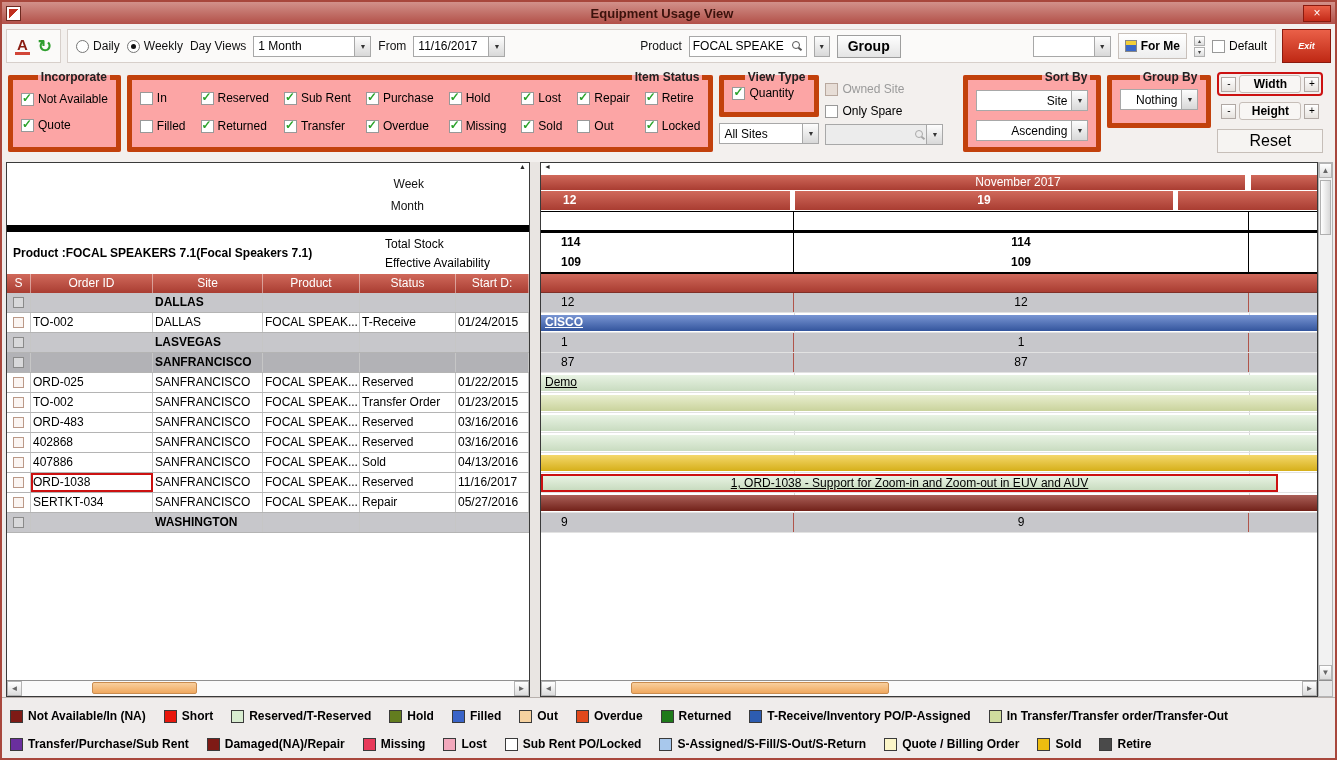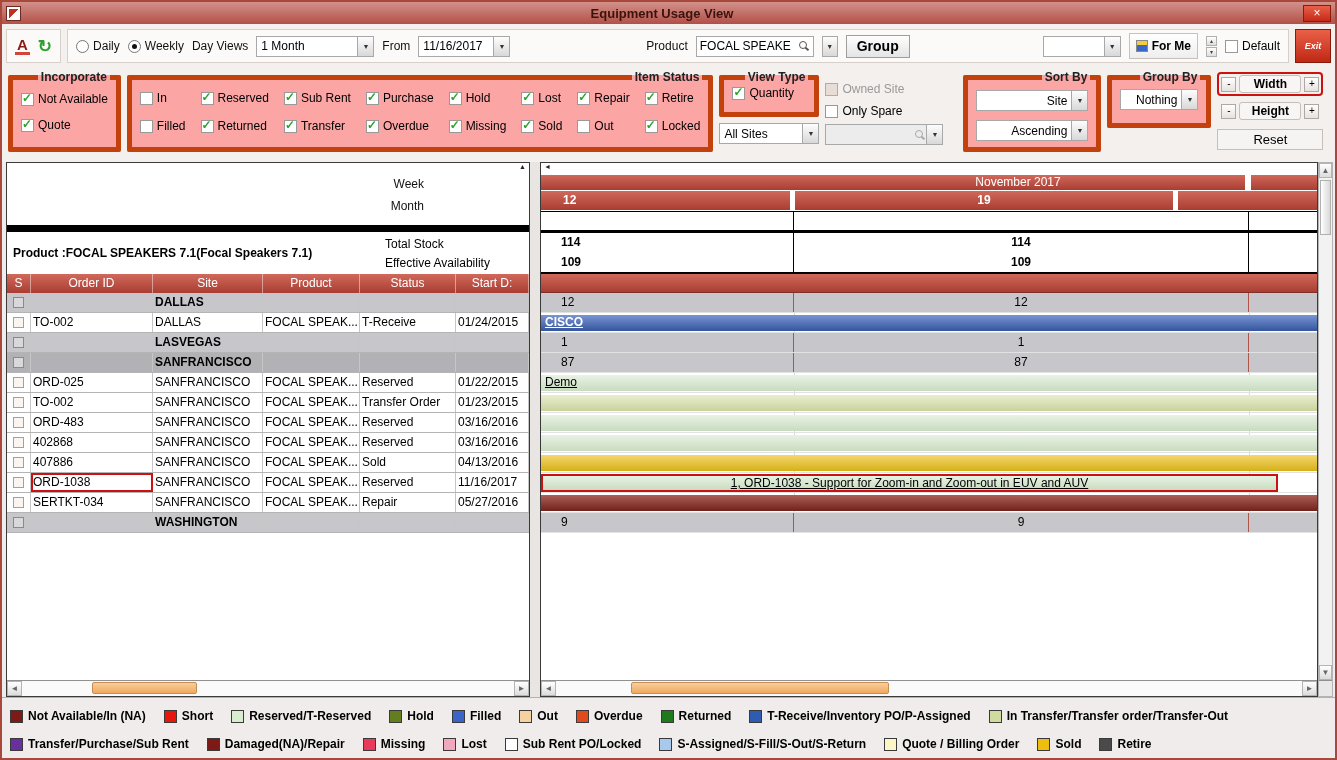--- a/index.html
+++ b/index.html
@@ -7,21 +7,21 @@
 .window{width:1337px;height:760px;border:2px solid #a8473c;background:#f0eeec;display:flex;flex-direction:column;overflow:hidden;}
 
 .titlebar{height:22px;flex:none;background:linear-gradient(#d2918a,#b25048);display:flex;align-items:center;padding:0 4px;gap:4px;}
 .app-icon{width:15px;height:15px;background:#fff;border:1px solid #6e2a20;position:relative;flex:none;}
 .app-icon::after{content:"";position:absolute;left:2px;top:2px;width:9px;height:9px;background:linear-gradient(135deg,#c03020 55%,#fff 55%);}
 .title{flex:1;text-align:center;font-size:13px;font-weight:bold;color:#3c120c;}
 .close-btn{width:28px;height:17px;background:linear-gradient(#ea6048,#c42a18);border:1px solid #8a1a0e;color:#fff;font-size:12px;line-height:15px;text-align:center;flex:none;}
 
 .toolbar{height:44px;flex:none;background:#f3f0ee;display:flex;align-items:center;padding:4px;gap:6px;}
 .tb-box{height:34px;border:1px solid #d7cfca;background:#fbfaf9;display:flex;align-items:center;padding:0 8px;gap:8px;}
-.tb-main{flex:1;}
+.tb-main{flex:1;gap:7px;}
 .icon-a{font-weight:bold;color:#8a1d12;font-size:15px;border-bottom:3px solid #d24638;line-height:15px;padding:0 2px;}
 .icon-refresh{color:#2e9e2e;font-size:17px;font-weight:bold;line-height:17px;}
 .lbl{font-size:12px;color:#111;white-space:nowrap;}
 .radio-item{display:flex;align-items:center;gap:4px;}
 .radio{width:13px;height:13px;border:1px solid #777;border-radius:50%;background:#fff;position:relative;flex:none;}
 .radio.sel::after{content:"";position:absolute;left:3px;top:3px;width:5px;height:5px;border-radius:50%;background:#111;}
 .combo{height:21px;border:1px solid #a8a8a8;background:#fff;display:flex;align-items:center;font-size:12px;flex:none;}
 .combo-val{padding:0 4px;flex:1;overflow:hidden;white-space:nowrap;}
 .combo-arrow{width:16px;height:100%;border-left:1px solid #a8a8a8;background:linear-gradient(#fdfdfd,#d8d8d8);font-size:7px;display:flex;align-items:center;justify-content:center;color:#333;flex:none;}
 .combo.disabled{background:#ececec;color:#999;}
@@ -30,38 +30,38 @@
 .searchbox .sval{flex:1;overflow:hidden;white-space:nowrap;}
 .mag{width:12px;height:12px;position:relative;flex:none;}
 .mag::before{content:"";position:absolute;left:1px;top:1px;width:6px;height:6px;border:1px solid #555;border-radius:50%;}
 .mag::after{content:"";position:absolute;left:7px;top:8px;width:4px;height:2px;background:#555;transform:rotate(40deg);}
 .mag.dim{opacity:.45;}
 .btn{height:23px;border:1px solid #9e9e9e;background:linear-gradient(#fefefe,#e4e4e4);font-size:14px;padding:0 10px;display:flex;align-items:center;font-family:inherit;font-weight:bold;}
 .forme{display:flex;align-items:center;gap:4px;border:1px solid #c8c0ba;background:linear-gradient(#fff,#eee);height:26px;padding:0 6px;font-weight:bold;font-size:12px;flex:none;}
 .forme-icon{width:12px;height:12px;background:linear-gradient(#f2cf3a 45%,#3a68c8 45%);border:1px solid #888;flex:none;}
 .spins{display:flex;flex-direction:column;gap:1px;flex:none;}
 .spin{width:11px;height:10px;border:1px solid #b0b0b0;background:linear-gradient(#fff,#ddd);font-size:6px;line-height:8px;text-align:center;color:#444;}
-.exit-btn{width:36px;height:34px;border:1px solid #8a1a0e;background:linear-gradient(#ea6048,#bf2814);color:#fff;font-weight:bold;font-style:italic;font-size:9px;display:flex;align-items:center;justify-content:center;font-family:inherit;flex:none;}
+.exit-btn{width:49px;height:34px;border:1px solid #8a1a0e;background:linear-gradient(#ea6048,#bf2814);color:#fff;font-weight:bold;font-style:italic;font-size:9px;display:flex;align-items:center;justify-content:center;font-family:inherit;flex:none;}
 
 .filterbar{height:94px;flex:none;background:#f3f0ee;display:flex;gap:6px;padding:2px 6px 4px;align-items:flex-start;}
 .fs{border:5px solid #c2410c;background:#fca5a5;border-radius:2px;padding:2px 8px 6px;flex:none;text-align:right;}
 .fs legend{font-size:12px;font-weight:bold;padding:0 3px;margin-left:2px;color:#222;}
 .vstack{display:flex;flex-direction:column;gap:12px;padding-top:6px;}
 .vcol{display:flex;flex-direction:column;gap:6px;flex:none;}
 .cb-item{display:flex;align-items:center;gap:4px;font-size:12px;white-space:nowrap;}
 .cb{width:13px;height:13px;border:1px solid #999;background:#fff;position:relative;flex:none;}
 .cb .check{position:absolute;left:0;top:-3px;font-size:12px;font-weight:bold;color:#2ba32b;}
 .cb-item.disabled .cb{background:#e7ddd6;border-color:#b8a89e;}
 .cb-item.disabled .cb-label{color:#9a9a9a;}
 .status-grid{display:grid;grid-template-columns:repeat(8,auto);column-gap:15px;row-gap:14px;padding-top:5px;}
 .sizerow{display:flex;align-items:center;gap:3px;}
 .sizerow.red{border:2px solid var(--highlight);border-radius:4px;padding:1px 2px;}
 .szbtn{width:15px;height:15px;border:1px solid #b0a8a4;background:linear-gradient(#fff,#e6e2de);font-size:10px;line-height:12px;text-align:center;flex:none;}
 .szlabel{flex:1;text-align:center;font-weight:bold;font-size:12px;border:1px solid #c6beb8;border-radius:3px;background:#f8f6f4;padding:1px 0;}
-.reset-btn{margin-top:3px;border:1px solid #c6beb8;background:#f6f4f2;text-align:center;font-size:13px;padding:2px 0;}
+.reset-btn{margin-top:3px;border:1px solid #c6beb8;background:#f6f4f2;text-align:center;font-size:16px;padding:2px 0;}
 
 .main{height:535px;flex:none;display:flex;padding-left:4px;background:#efeceb;}
 .lpane{width:524px;flex:none;border:1px solid #3a3a3a;background:#fff;display:flex;flex-direction:column;}
 .splitter{width:10px;flex:none;background:#e9e5e2;}
 .rpane{width:778px;flex:none;border:1px solid #3a3a3a;background:#fff;display:flex;flex-direction:column;}
 .lp-top{height:10px;flex:none;text-align:right;padding-right:3px;font-size:7px;line-height:8px;color:#222;}
 .rp-top{height:10px;flex:none;text-align:left;padding-left:3px;font-size:7px;line-height:8px;color:#222;}
 .lp-mw{height:44px;flex:none;padding-right:105px;text-align:right;font-size:12px;color:#111;}
 .mwlabel{height:22px;line-height:22px;}
 .lp-black{height:7px;flex:none;background:#000;margin:8px 0 2px;}

